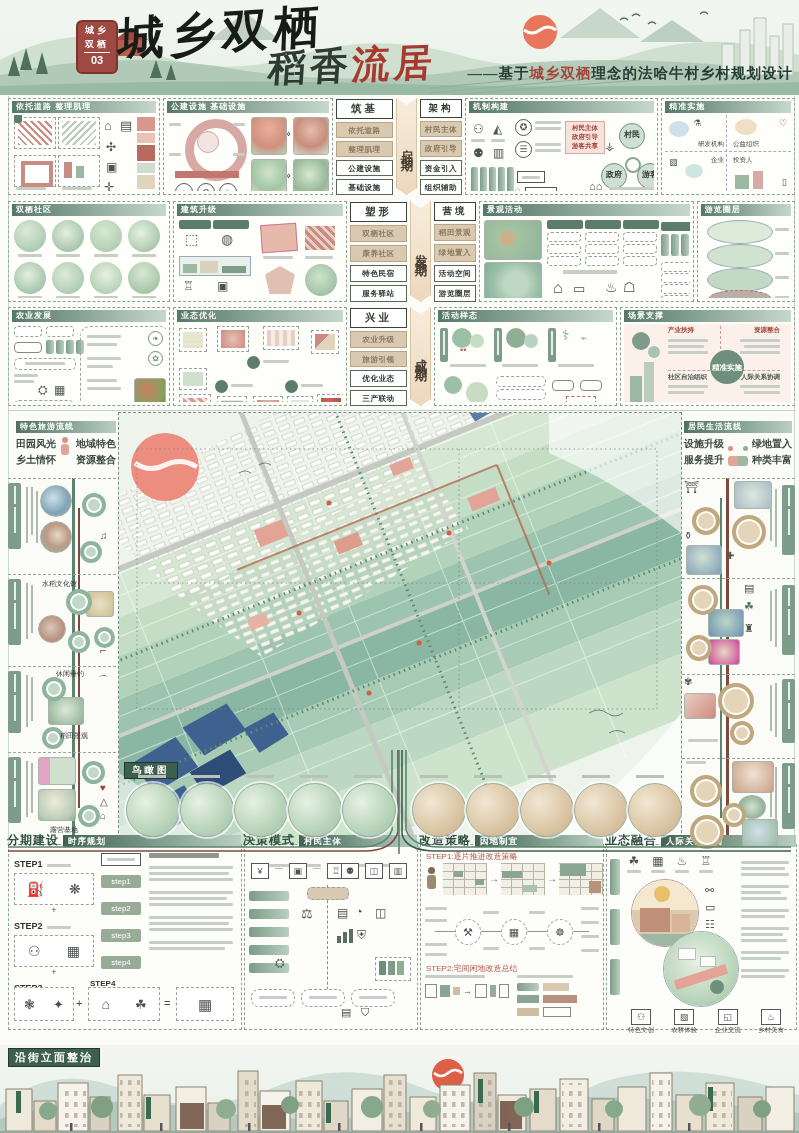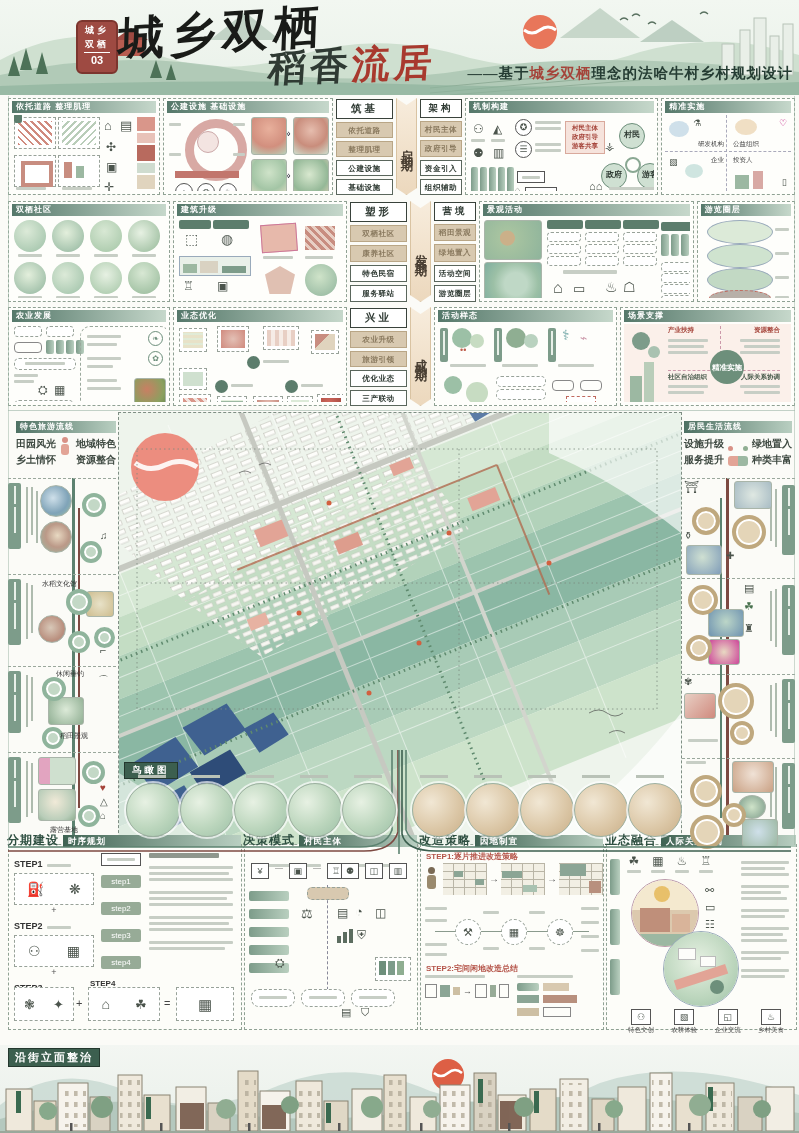--- a/index.html
+++ b/index.html
@@ -38,21 +38,21 @@
           clip-path:polygon(0 0,50% 7px,100% 0,100% calc(100% - 7px),50% 100%,0 calc(100% - 7px))}
   .ribbon span{writing-mode:vertical-lr;font-weight:bold;font-size:12.5px;letter-spacing:5px;
                color:#4a3f33;font-family:"Liberation Serif",serif}
   
   .sk{background:#c7cec5;border-radius:1px;display:block}
   .dash{border:1px dashed #98a299;background:#fff}
   .glyph{color:#4b544c;line-height:1;display:inline-block}
   .circ{border-radius:50%}
   .pillsk{background:linear-gradient(90deg,#7d9c8a,#b9cfbf);border-radius:2px}
   .minihead{background:#5c7d6c;color:#fff;font-size:6.5px;line-height:9px;padding:0 3px;border-radius:2px;white-space:nowrap}
-  .redtxt{color:#b5554a;font-weight:bold}
+  .redtxt{color:#b5554a;font-weight:normal}
   
   #map-frame{position:absolute;left:118px;top:412px;width:562px;height:434px;
              border:1.2px dashed #7f8e84;background:#eef4ec;overflow:hidden}
   #view-label{position:absolute;left:124px;top:762px;background:#3c5f4f;color:#fff;font-size:9.5px;
               font-weight:bold;padding:1px 7px;letter-spacing:3px;border:1px solid #24382e;z-index:6}
   .mapcirc{position:absolute;top:783px;width:52px;height:52px;border-radius:50%;z-index:6;
            border:1px solid #9db0a0;box-shadow:0 0 0 2px #ffffffaa}
   .mc-g{background:radial-gradient(circle at 35% 35%,#e7f1e3,#bcd6bd 55%,#9cc0a6);}
   .mc-t{background:radial-gradient(circle at 35% 35%,#f1e7d4,#dcc8a8 55%,#c9ae87);}
   .mclab{position:absolute;top:775px;height:3px;width:28px;background:#b9c2b7;z-index:6}

